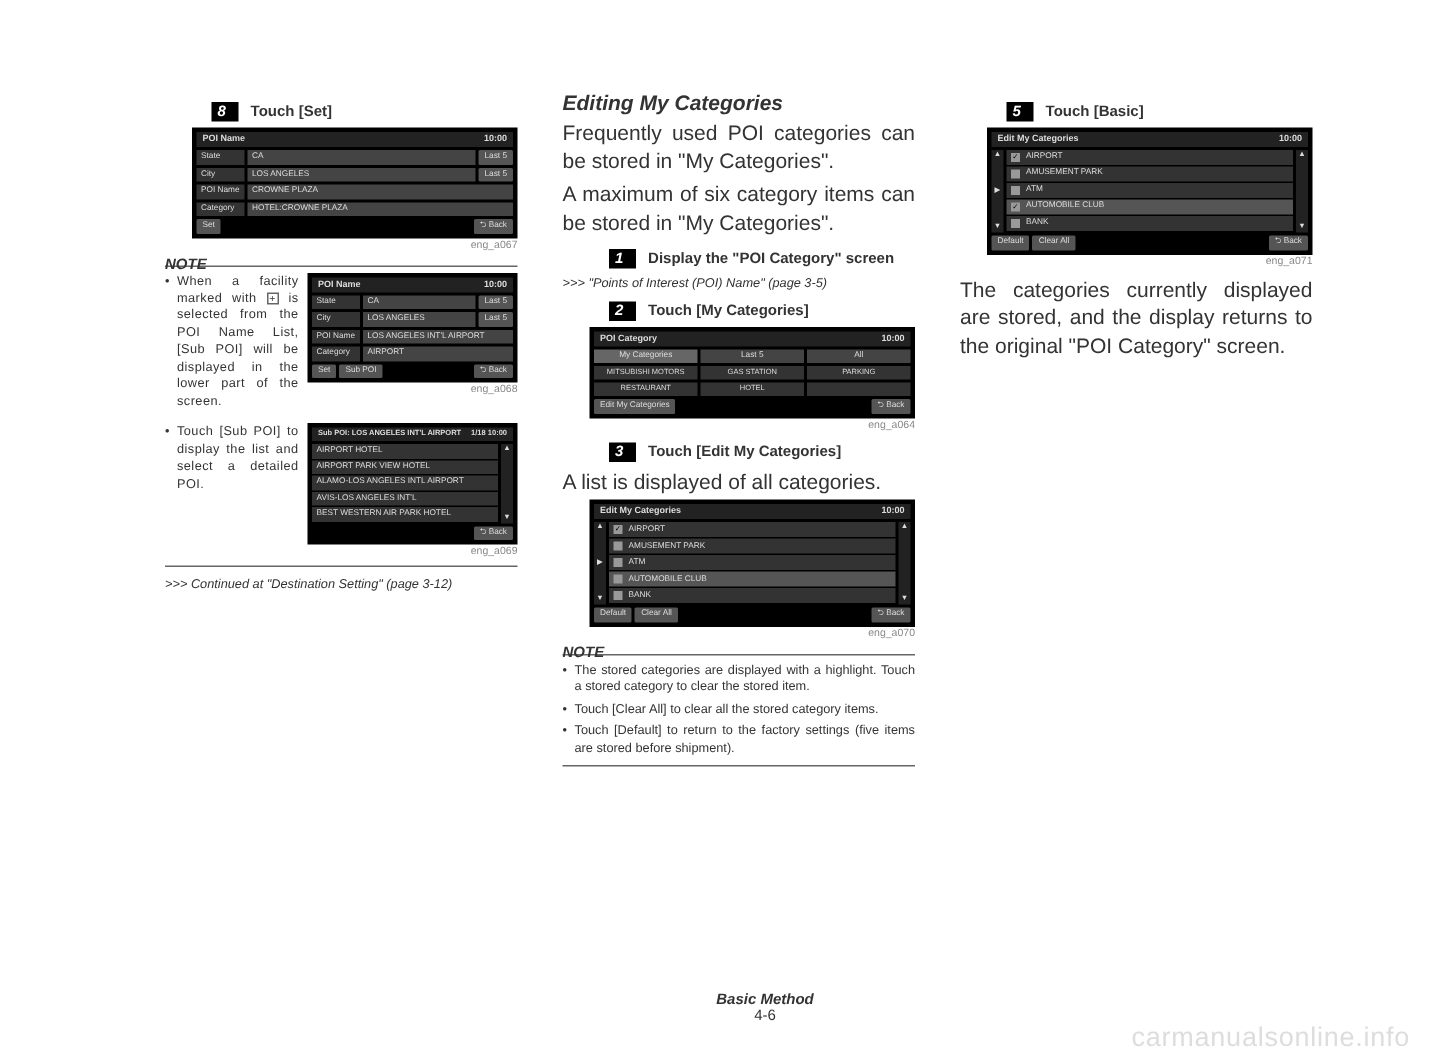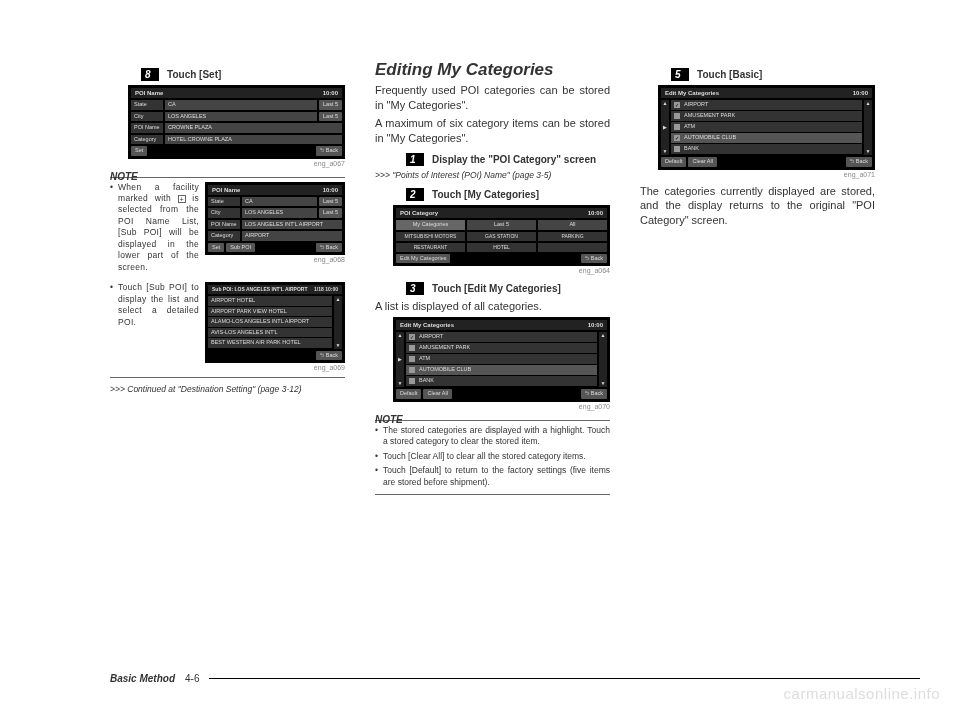--- a/index.html
+++ b/index.html
@@ -34,25 +34,25 @@
   }
   .step-title {
     font-weight: bold;
     font-size: 10px;
     vertical-align: middle;
   }
   .step-row { margin: 8px 0 4px 0; padding-left: 31px; }
   .subtitle {
     font-weight: bold;
     font-style: italic;
-    font-size: 17px;
+    font-size: 14px;
     margin-bottom: 3px;
   }
   .body-text {
-    font-size: 11px;
+    font-size: 14px;
     line-height: 1.35;
     margin-bottom: 3px;
     text-align: justify;
   }
   .ref-text {
     font-style: italic;
     font-size: 8.5px;
     margin: 3px 0 8px 0;
   }
   .caption {
@@ -168,30 +168,31 @@
 
   
   .footer {
     position: absolute;
     bottom: 24px;
     left: 110px;
     right: 40px;
     display: flex;
     align-items: center;
     font-size: 10px;
+    flex-direction: column;
   }
   .footer .section { font-style: italic; font-weight: bold; margin-right: 10px;}
   .footer .pagenum { margin-right: 10px; }
   .footer .line { flex:1; border-top:1.5px solid #000; }
 
   .watermark {
     position: absolute;
     bottom: 6px;
     right: 20px;
-    font-size: 15px;
+    font-size: 18px;
     color: #ddd;
     letter-spacing: 0.5px;
   }
 </style>
 </head>
 <body>
 
 <div class="columns">
 
   <div class="col">

